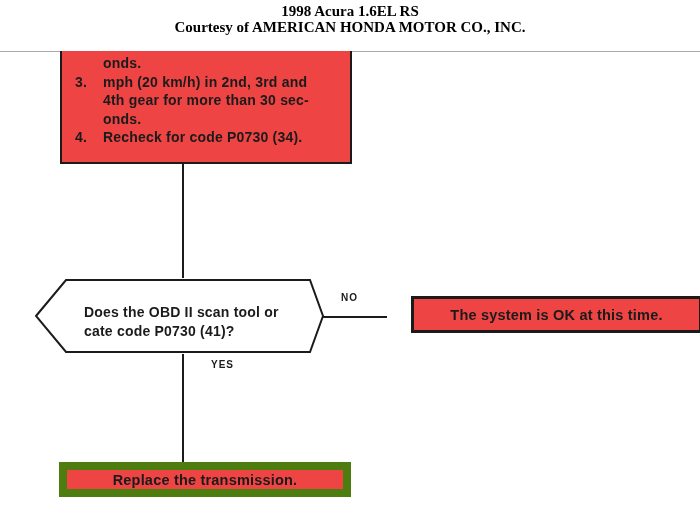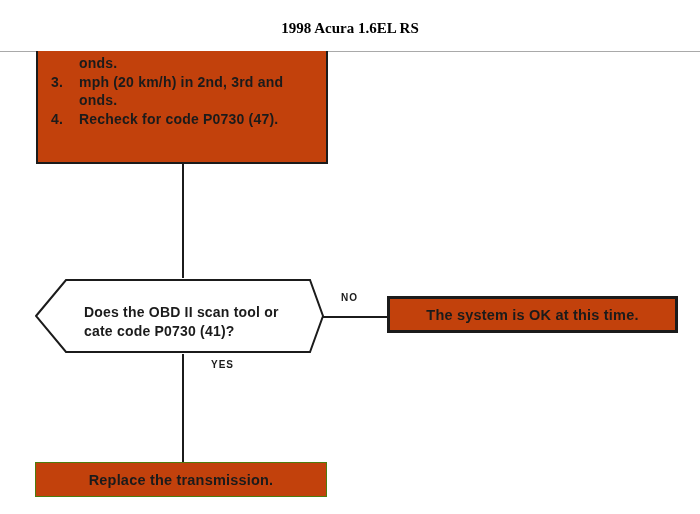--- a/index.html
+++ b/index.html
@@ -1,80 +1,85 @@
 <!DOCTYPE html>
 <html><head>
 <meta charset="utf-8">
 <style>
   html,body{margin:0;padding:0;background:#fff;}
   #page{position:relative;width:700px;height:514px;background:#fff;overflow:hidden;
         font-family:"Liberation Sans","DejaVu Sans",sans-serif;}
   
   #header{position:absolute;left:0;top:0;width:700px;text-align:center;
           font-family:"Liberation Serif","DejaVu Serif",serif;font-weight:bold;
-          color:#000;padding-top:20px;}
+          color:#000;padding-top:3px;}
   #header .hline{line-height:16px;font-size:15px;}
   #rule{position:absolute;left:0;top:51px;width:700px;height:0;border-top:1px solid #a9a9a9;}
   
   #chart{position:absolute;left:0;top:0;width:700px;height:514px;color:#1b1b1b;
          filter:blur(0.3px);font-weight:bold;letter-spacing:0.2px;}
-  .node{position:absolute;box-sizing:border-box;background:#c2410c;}
+  .node{position:absolute;box-sizing:border-box;background:#ef4444;margin-left:24px;}
   
   #step-box{left:36px;top:51px;width:292px;height:113px;border:2px solid #1b1b1b;border-top:none;
             padding-top:3px;font-size:14px;}
   .step-line{position:relative;padding-left:41px;line-height:18.6px;white-space:nowrap;}
   .step-num{position:absolute;left:13px;}
   
   .vline{position:absolute;width:2px;background:#1b1b1b;}
   .hline-conn{position:absolute;height:2px;background:#1b1b1b;}
   
   #hexagon{position:absolute;left:35px;top:276px;width:290px;height:80px;}
   #hex-text{position:absolute;left:84px;top:287px;font-size:14px;line-height:19px;white-space:nowrap;margin-top:16px;}
   .d4-box{display:inline-block;border:1.5px solid #1b1b1b;padding:0 2px;line-height:12px;
           font-size:12px;margin:0 1px;vertical-align:1px;}
   .d4-box sub{font-size:8px;}
   
   .branch-label{position:absolute;font-size:10px;letter-spacing:1px;}
   
   #ok-box{left:387px;top:296px;width:291px;height:37px;border:3px solid #1b1b1b;
           display:flex;align-items:center;justify-content:center;font-size:14.5px;text-align:right;}
-  #replace-box{left:35px;top:462px;width:292px;height:35px;border:1px solid #4d7c0f;
+  #replace-box{left:35px;top:462px;width:292px;height:35px;border:8px solid #4d7c0f;
           display:flex;align-items:center;justify-content:center;font-size:14.5px;}
 </style>
 </head>
 <body>
 
 <div id="page">
 
   <div id="header">
     <div class="hline">1998 Acura 1.6EL RS</div>
+    <div class="hline">Courtesy of AMERICAN HONDA MOTOR CO., INC.</div>
   </div>
   <div id="rule"></div>
 
   <div id="chart">
 
     <div id="step-box" class="node">
       <div class="step-line">
         <span class="step-num"></span>
         <span>onds.</span>
       </div>
       <div class="step-line">
         <span class="step-num">3.</span>
       </div>
       <div class="step-line">
         <span class="step-num"></span>
         <span>mph (20 km/h) in 2nd, 3rd and</span>
       </div>
       <div class="step-line">
         <span class="step-num"></span>
+        <span>4th gear for more than 30 sec-</span>
+      </div>
+      <div class="step-line">
+        <span class="step-num"></span>
         <span>onds.</span>
       </div>
       <div class="step-line">
         <span class="step-num">4.</span>
-        <span>Recheck for code P0730 (47).</span>
+        <span>Recheck for code P0730 (34).</span>
       </div>
     </div>
 
     <div class="vline" style="left:182px;top:164px;height:114px;"></div>
 
     <div id="hexagon">
       <svg width="290" height="80" viewBox="0 0 290 80">
         <polygon points="1,40 31,4 275,4 288,40 275,76 31,76" fill="#ffffff" stroke="#1b1b1b" stroke-width="2"></polygon>
       </svg>
     </div>

